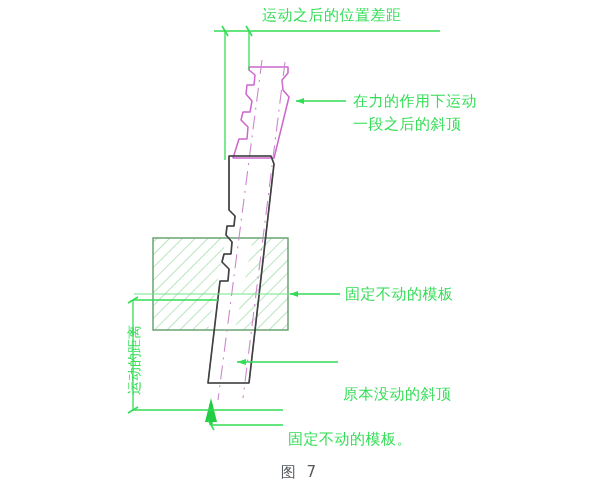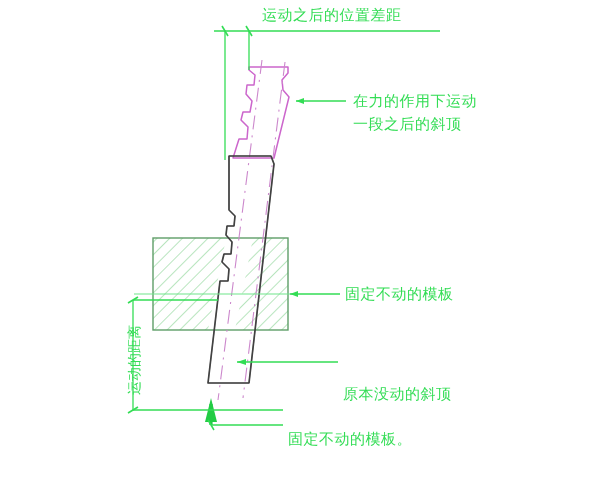--- a/index.html
+++ b/index.html
@@ -140,14 +140,15 @@
   <div class="lbl two" style="left:353px;top:113px;">一段之后的斜顶</div>
 
   <div class="lbl" style="left:345px;top:283px;">固定不动的模板</div>
 
   <div class="lbl" style="left:343px;top:351px;margin-top:32px;">原本没动的斜顶</div>
 
   <div class="lbl two" style="left:288px;top:428px;">固定不动的模板。</div>
 
   <div class="vlbl" style="left:126px;top:395px;">运动的距离</div>
 
+  <div class="caption">图 7</div>
 
 </div>
 
 </body></html>

